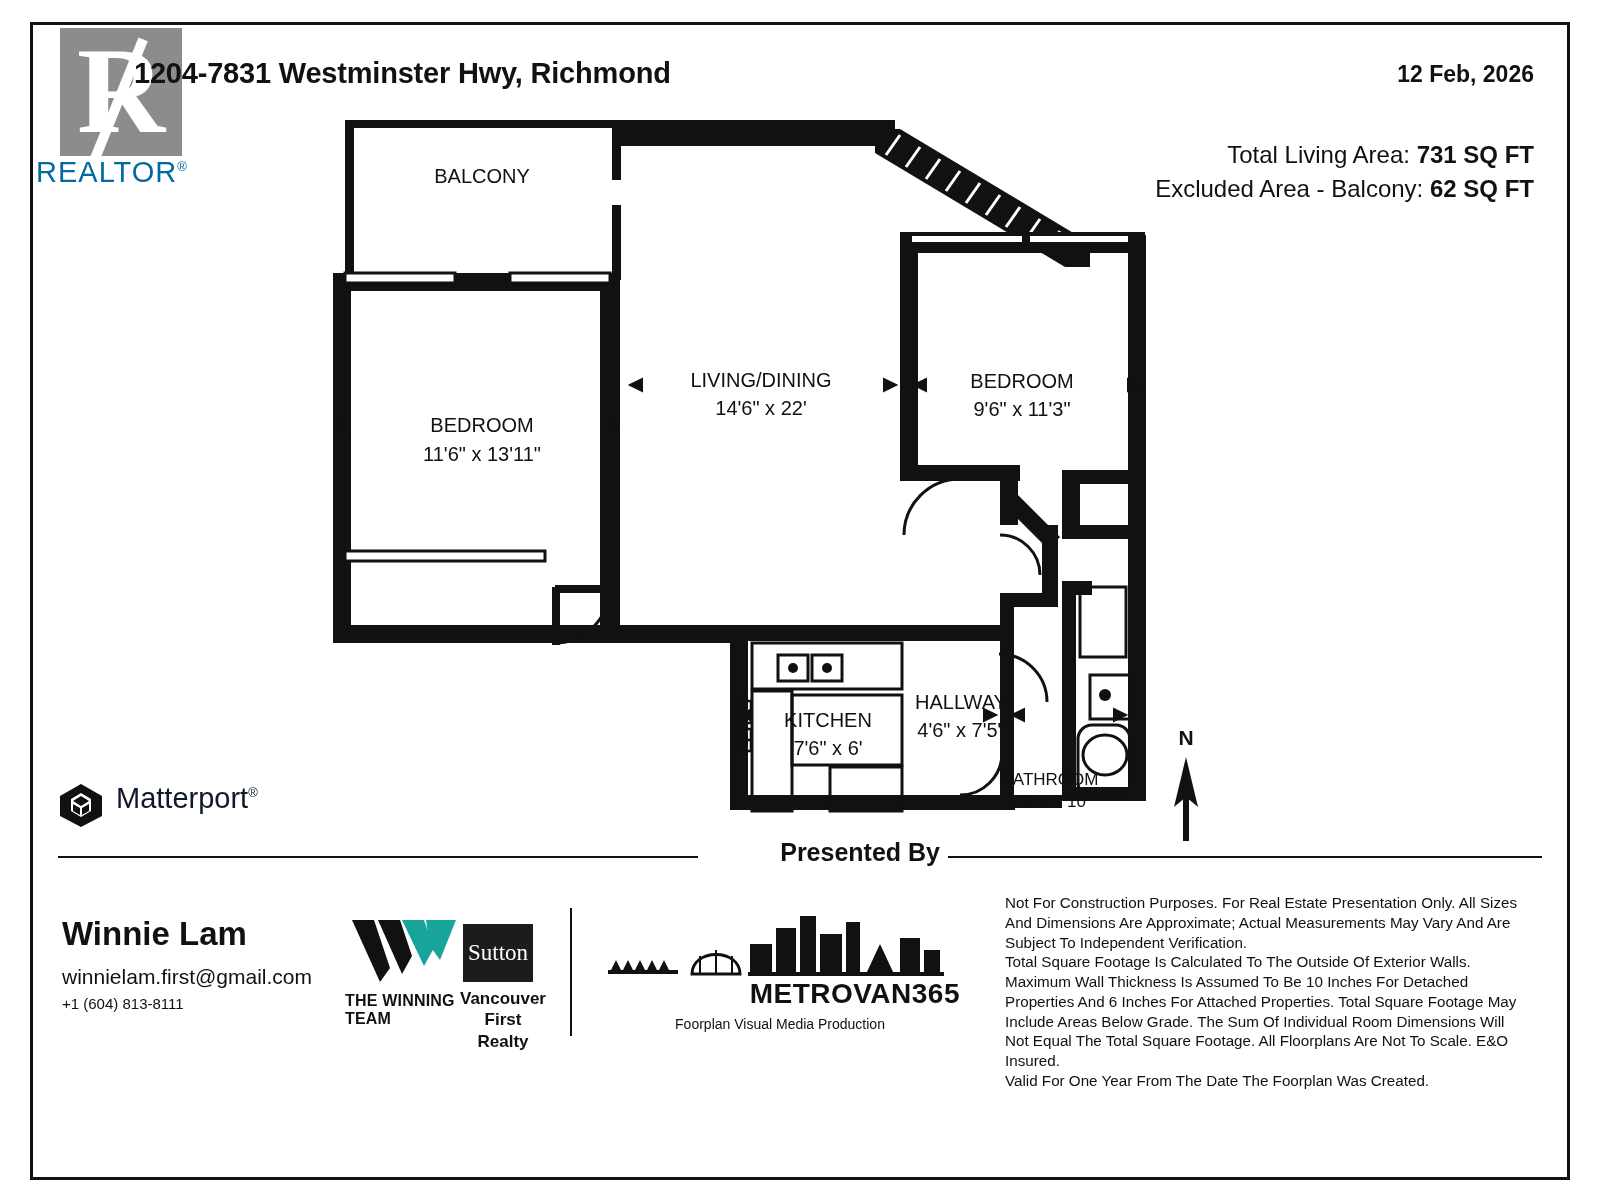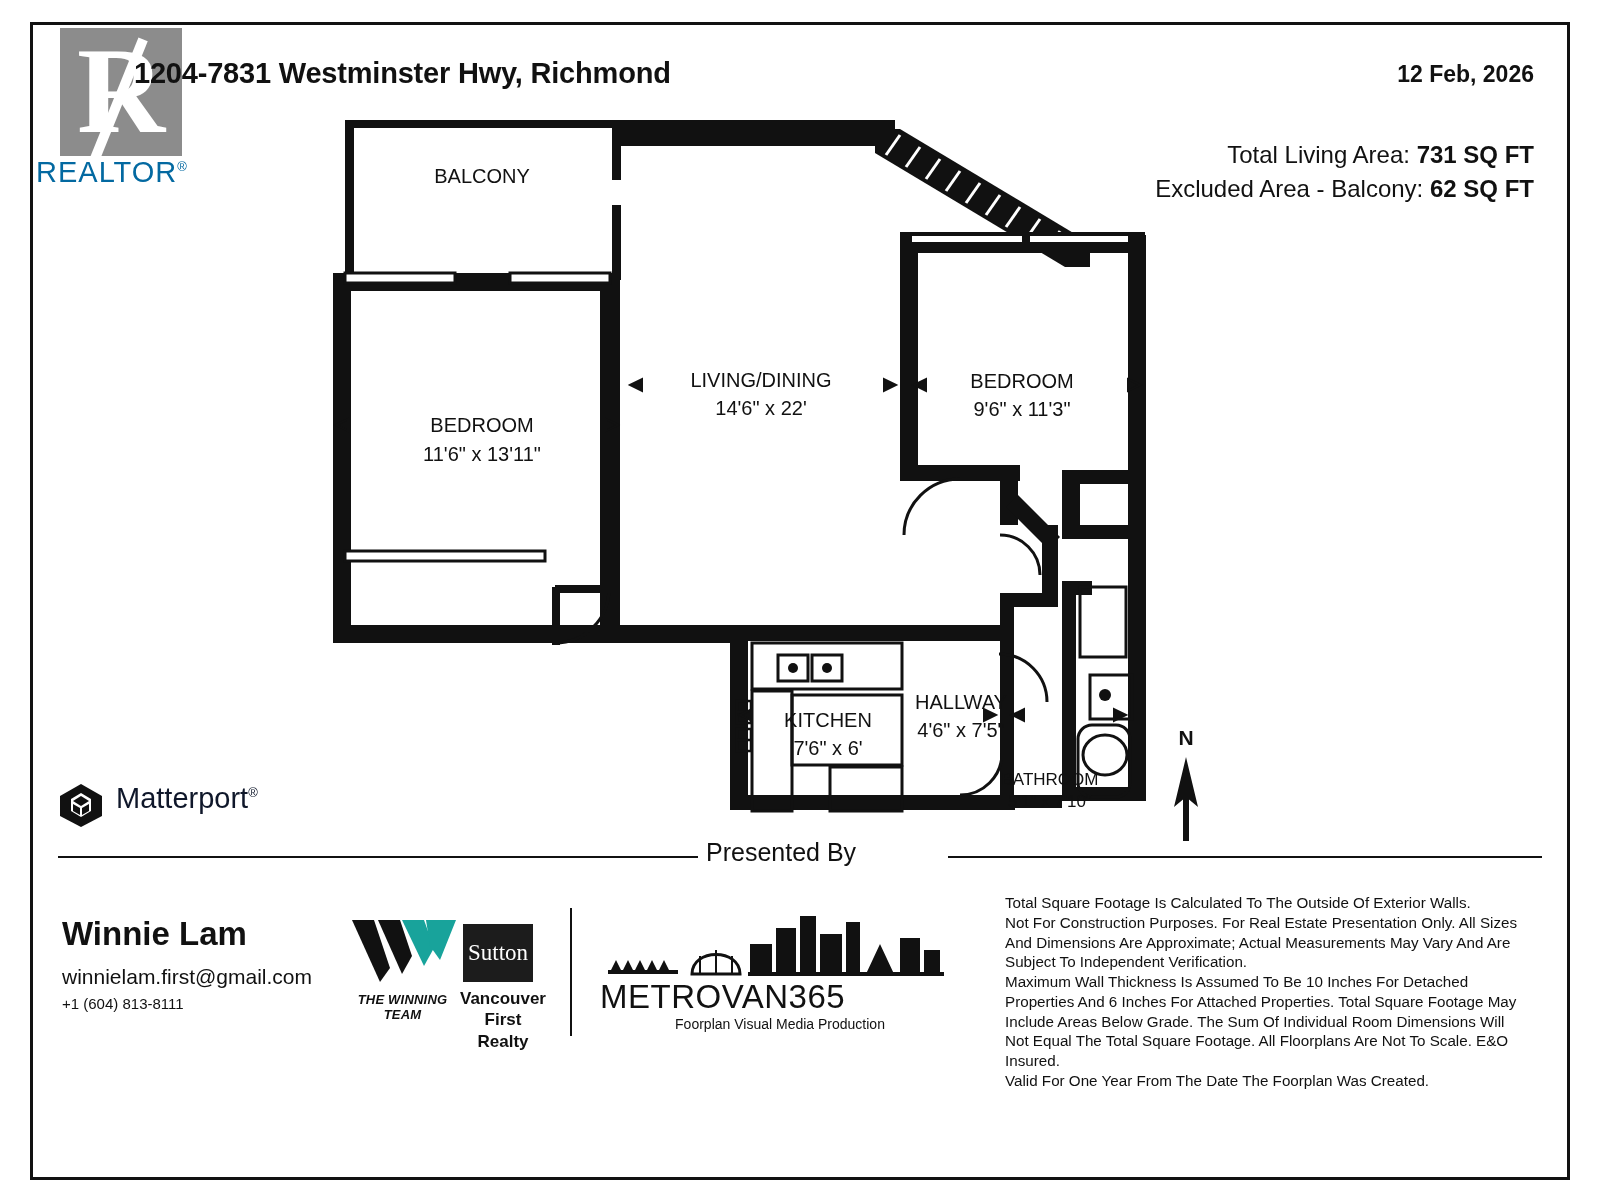--- a/index.html
+++ b/index.html
@@ -71,54 +71,54 @@
   
   .presented{
     position:absolute;left:58px;top:838px;width:1484px;height:36px;
   }
   .presented .line{
     position:absolute;top:18px;height:2px;background:#111;
   }
   .presented .l1{left:0;width:640px;}
   .presented .l2{left:890px;width:594px;}
   .presented .pbtext{
-    position:absolute;left:648px;top:0px;width:234px;text-align:left;
-    font-size:25px;font-weight:normal;
+    position:absolute;left:648px;top:0px;width:234px;text-align:right;
+    font-size:25px;font-weight:bold;
   }
   
   .agent{position:absolute;left:62px;top:915px;width:290px;}
   .agent .name{font-size:33px;font-weight:bold;}
   .agent .email{font-size:21px;margin-top:12px;}
   .agent .phone{font-size:15px;margin-top:6px;}
   
   .sutton{position:absolute;left:345px;top:918px;width:210px;height:115px;}
   .wt-w{
     position:absolute;left:5px;top:0px;width:110px;height:66px;
   }
   .wt-text{
-    position:absolute;left:0px;top:74px;width:115px;text-align:center;
-    font-size:13px;font-weight:bold;letter-spacing:0.2px;font-style:italic;
+    position:absolute;left:0px;top:74px;width:115px;text-align:left;
+    font-size:16px;font-weight:bold;letter-spacing:0.2px;
   }
   .sut-box{
     position:absolute;left:118px;top:6px;width:70px;height:58px;background:#1c1c1c;
     color:#fff;font-family:"Liberation Serif", serif;font-size:23px;
     text-align:center;line-height:58px;
   }
   .sut-text{
     position:absolute;left:112px;top:70px;width:92px;text-align:center;
     font-size:17px;font-weight:bold;line-height:1.25;
   }
   .vsep{
     position:absolute;left:570px;top:908px;width:2px;height:128px;background:#111;
   }
   
   .metrovan{position:absolute;left:600px;top:908px;width:360px;height:130px;}
   .mv-title{
-    position:absolute;left:0;top:70px;width:360px;text-align:left;
-    font-size:33px;font-weight:normal;letter-spacing:0.5px;
+    position:absolute;left:0;top:70px;width:360px;text-align:right;
+    font-size:28px;font-weight:bold;letter-spacing:0.5px;
   }
   .mv-sub{
     position:absolute;left:0;top:108px;width:360px;text-align:center;
     font-size:14px;
   }
   
   .disclaimer{
     position:absolute;left:1005px;top:893px;width:520px;
     font-size:15.2px;line-height:1.3;color:#111;
   }
@@ -372,18 +372,18 @@
         <rect x="300" y="30" width="20" height="36"></rect>
         <rect x="324" y="42" width="16" height="24"></rect>
         <rect x="148" y="64" width="196" height="4"></rect>
       </g>
     </svg>
     <div class="mv-title">METROVAN365</div>
     <div class="mv-sub">Foorplan Visual Media Production</div>
   </div>
 
   <div class="disclaimer">
+    <p>Not For Construction Purposes. For Real Estate Presentation Only. All Sizes And Dimensions Are Approximate; Actual Measurements May Vary And Are Subject To Independent Verification.</p>
     <p>Total Square Footage Is Calculated To The Outside Of Exterior Walls.</p>
-    <p>Not For Construction Purposes. For Real Estate Presentation Only. All Sizes And Dimensions Are Approximate; Actual Measurements May Vary And Are Subject To Independent Verification.</p>
     <p>Maximum Wall Thickness Is Assumed To Be 10 Inches For Detached Properties And 6 Inches For Attached Properties. Total Square Footage May Include Areas Below Grade. The Sum Of Individual Room Dimensions Will Not Equal The Total Square Footage. All Floorplans Are Not To Scale. E&amp;O Insured.</p>
     <p>Valid For One Year From The Date The Foorplan Was Created.</p>
   </div>
 </div>
 
 </body></html>

